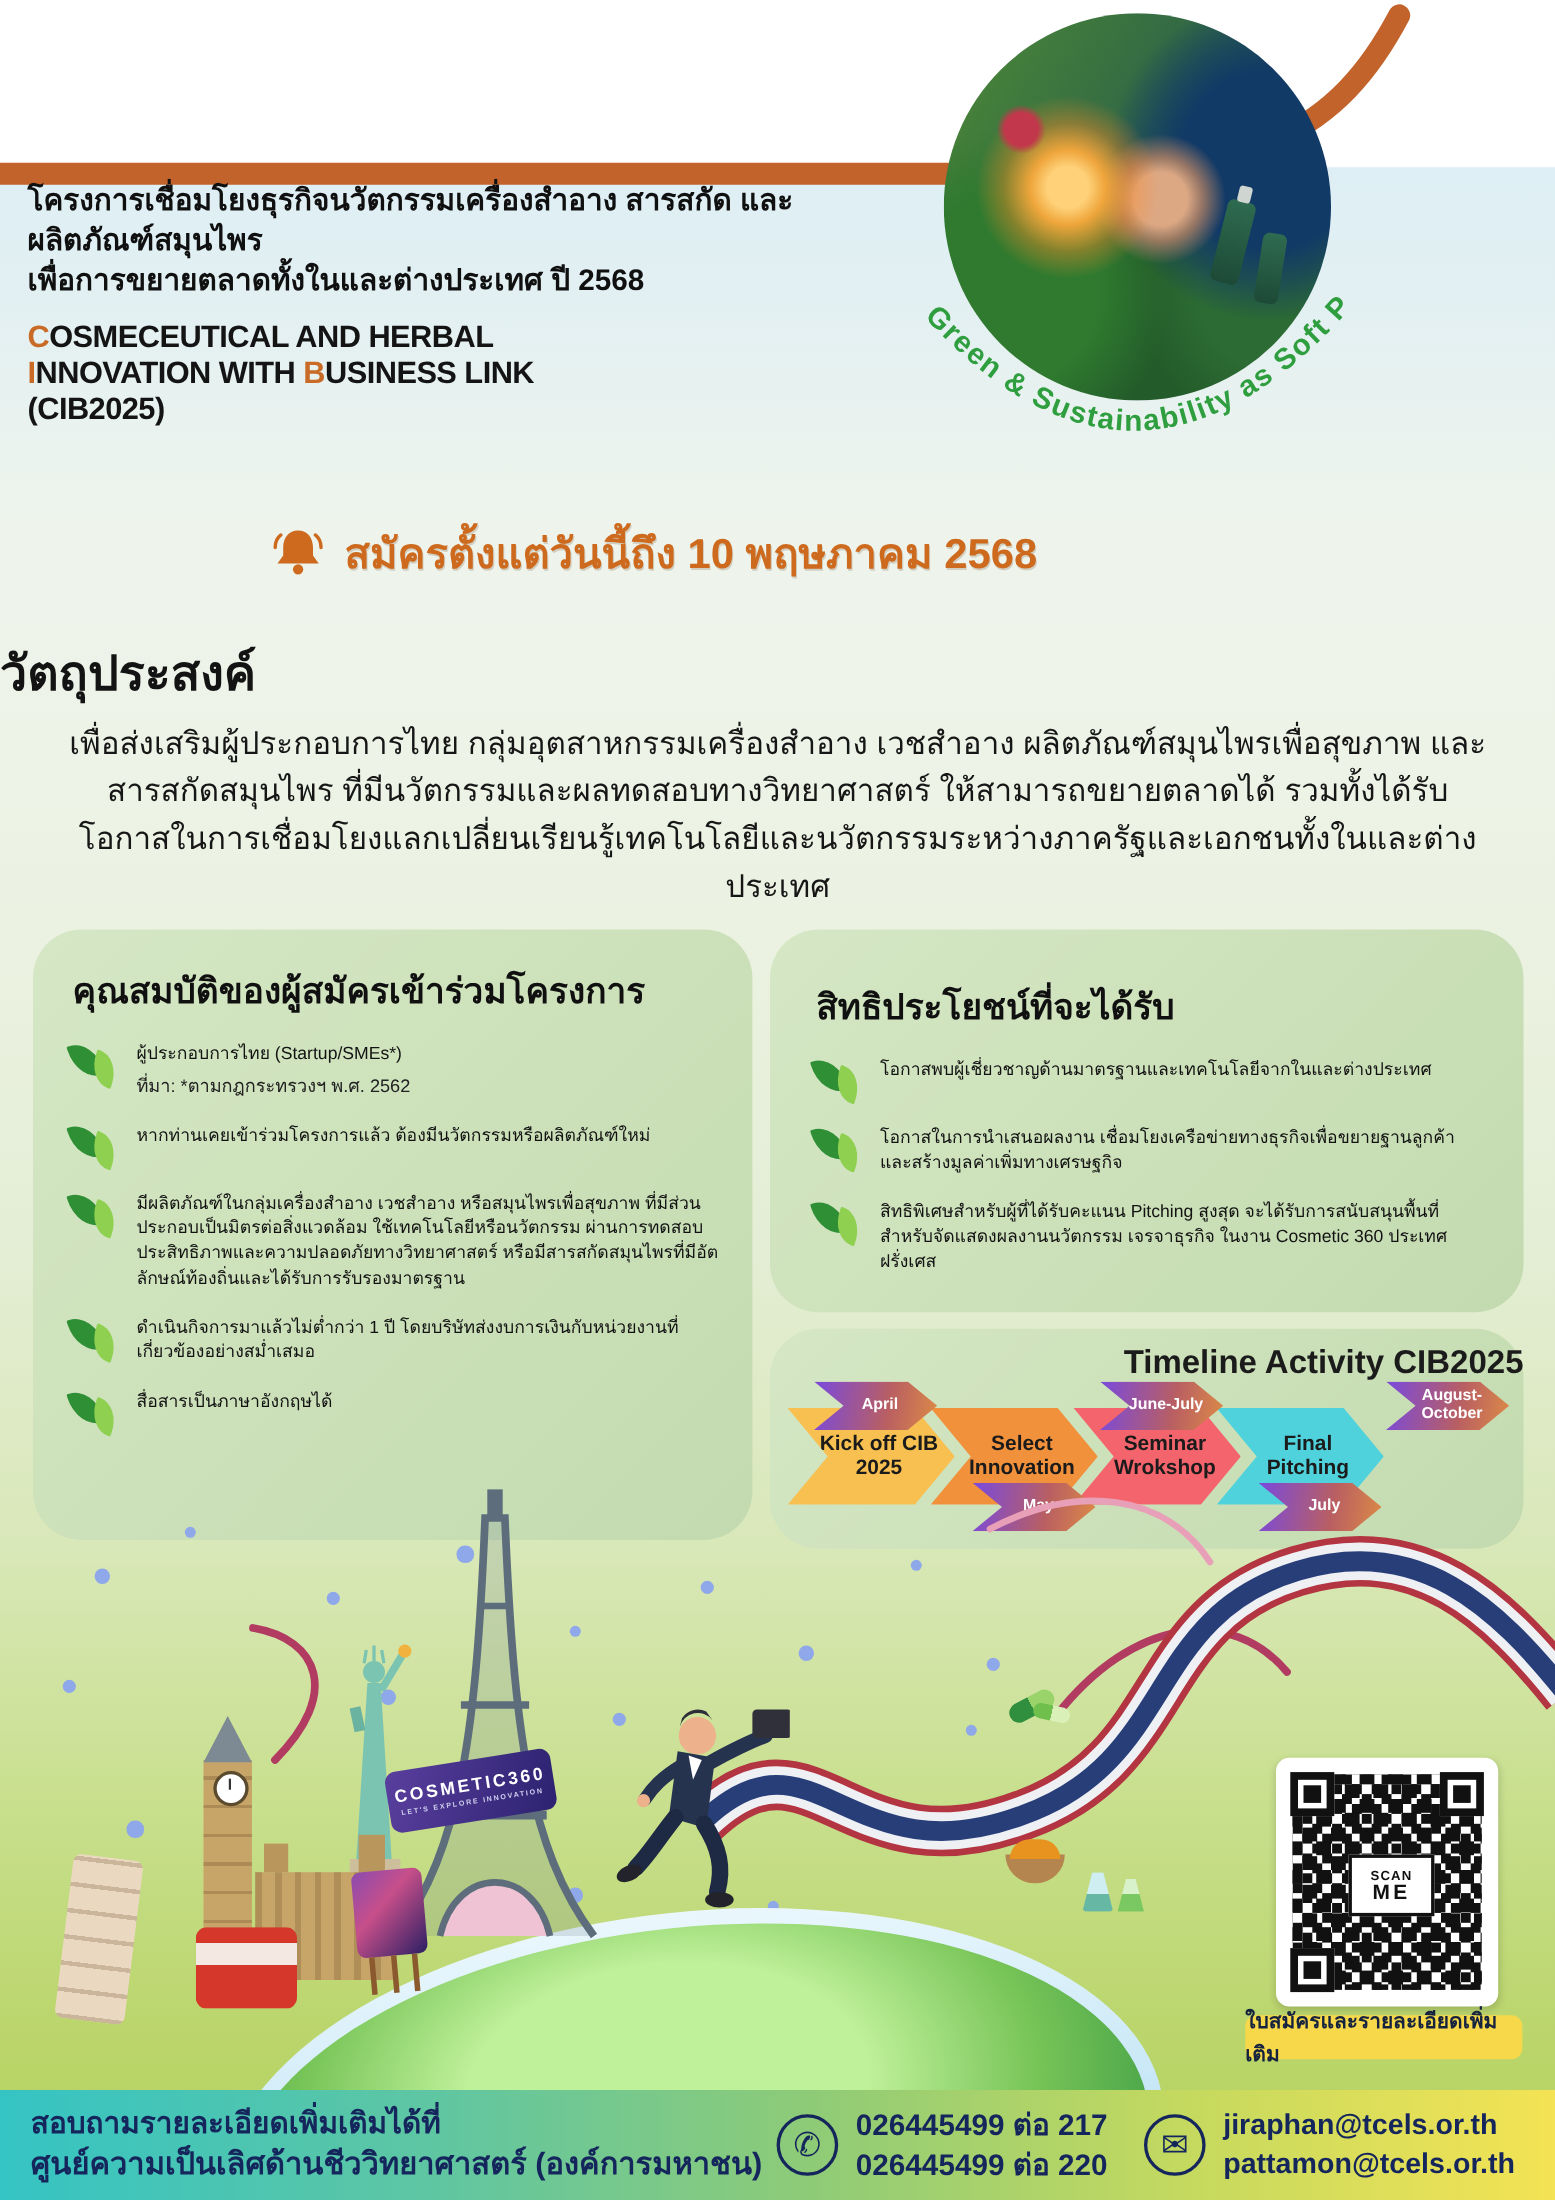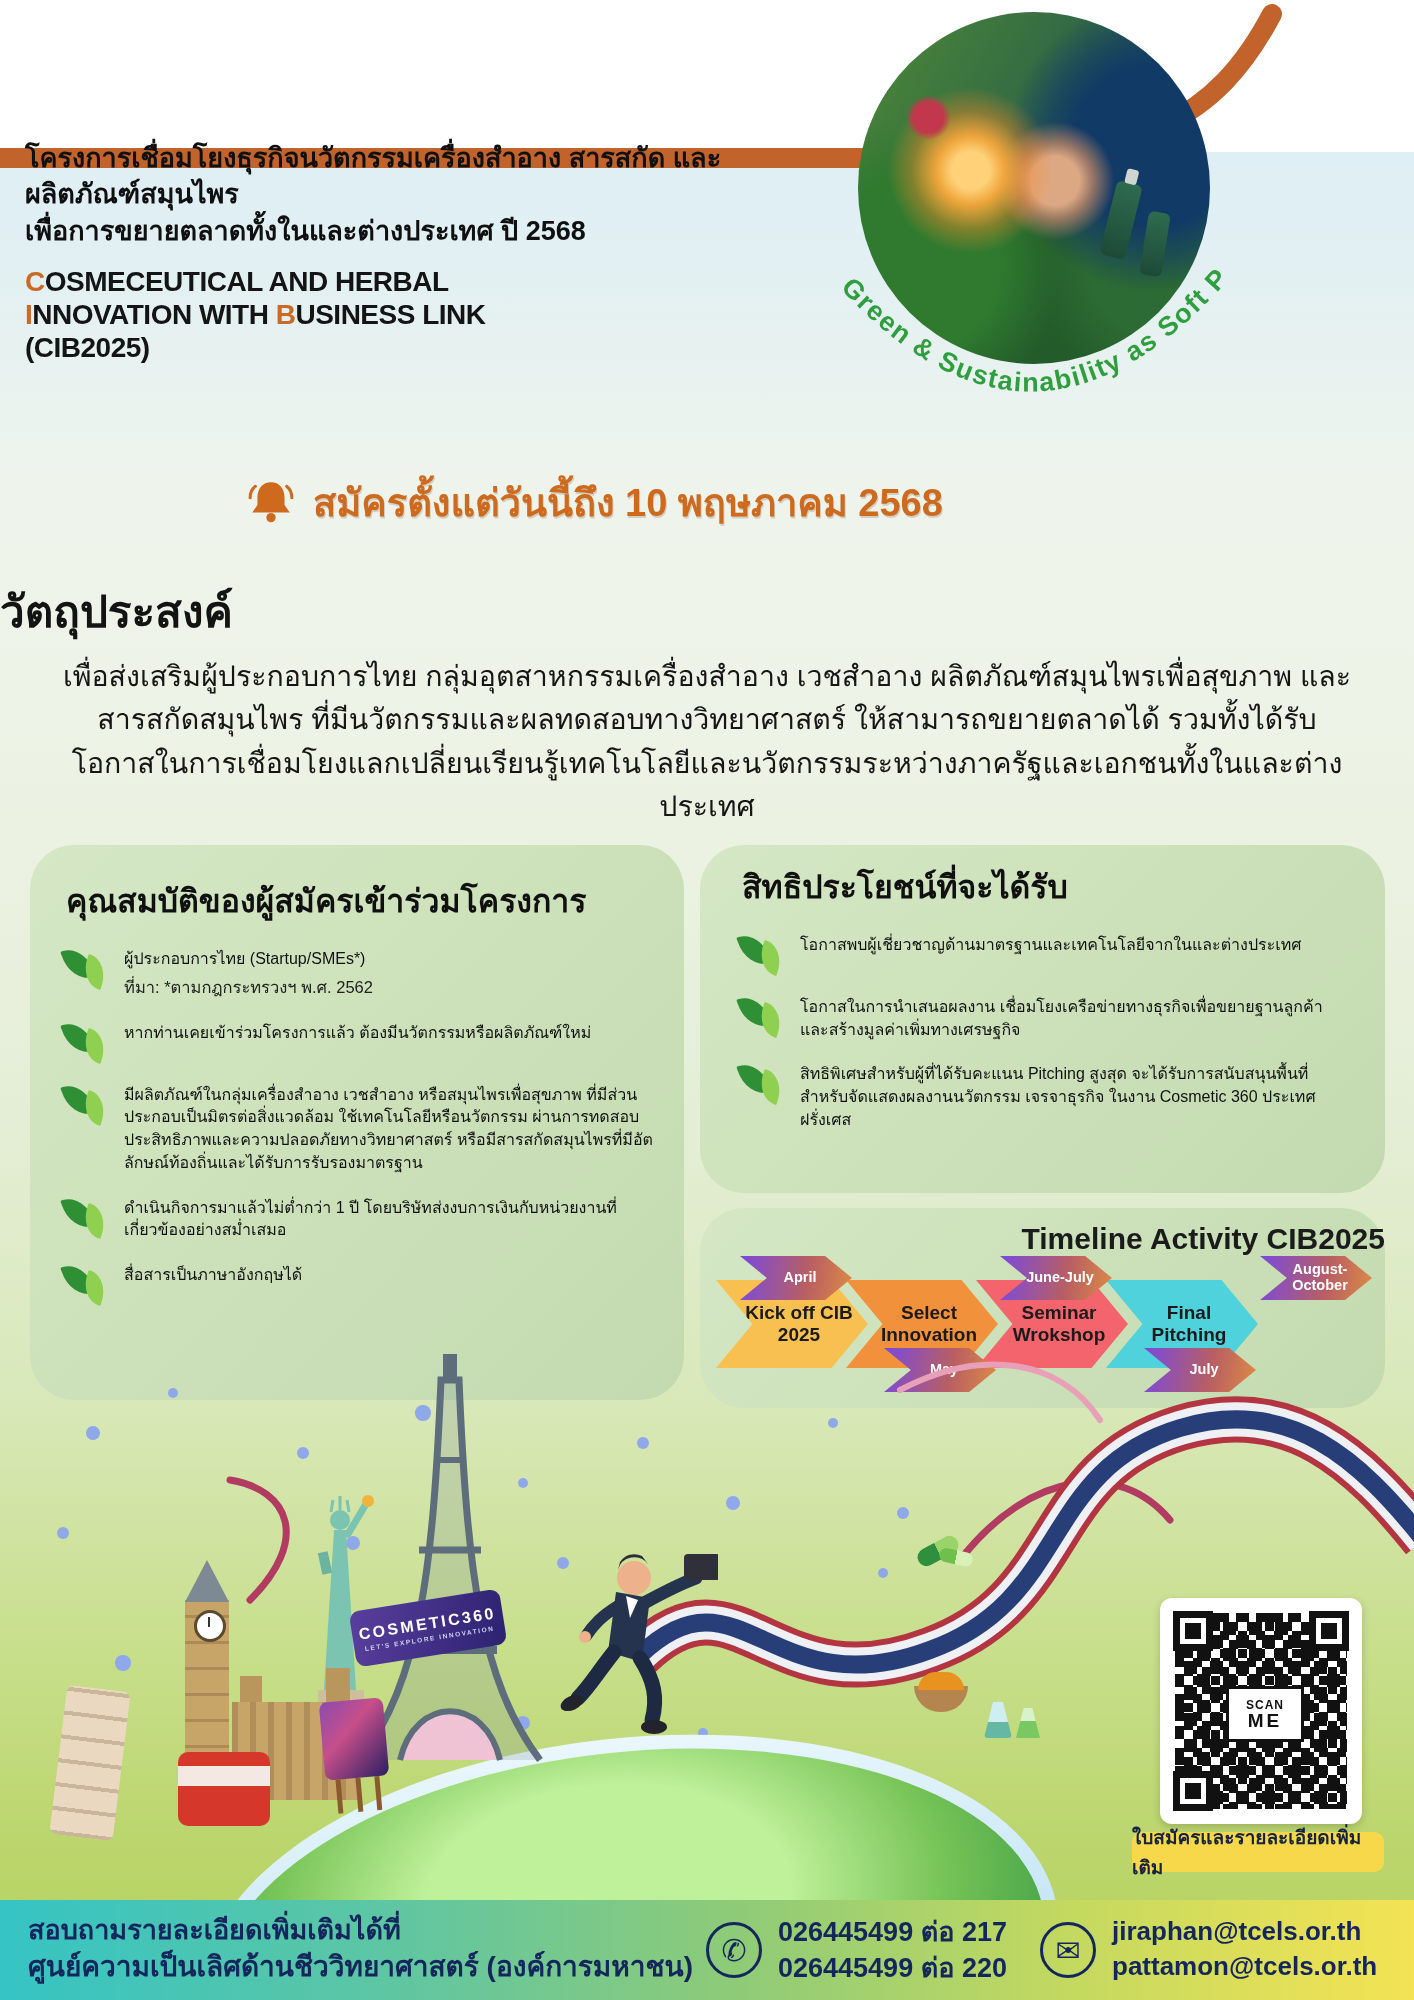--- a/index.html
+++ b/index.html
@@ -39,33 +39,33 @@
       radial-gradient(circle at 86% 72%,#2c6b33 0 18%,transparent 32%),
       radial-gradient(circle at 16% 72%,#2f7a2f 0 22%,transparent 38%),
       radial-gradient(circle at 55% 90%,#235c2a 0 25%,transparent 45%),
       linear-gradient(120deg,#4e8a36,#2a5e49 55%,#15406a)}
   .bottle{position:absolute;background:linear-gradient(#2e6b4f,#1d4a37);border-radius:6px}
   .bottle.b1{left:250px;top:170px;width:26px;height:76px;transform:rotate(14deg)}
   .bottle.b1::before{content:"";position:absolute;left:7px;top:-14px;width:12px;height:15px;background:#cfd6d2;border-radius:3px}
   .bottle.b2{left:286px;top:200px;width:22px;height:64px;transform:rotate(9deg)}
   .curved-text{left:690px;top:150px;width:620px;height:330px;z-index:4;pointer-events:none}
   
-  .title-block{left:25px;top:140px;width:700px;z-index:5}
+  .title-block{left:25px;top:164px;width:700px;z-index:5}
   .t-th{font-size:27px;font-weight:700;color:#101010;line-height:1.35}
   .t-en{font-size:28px;font-weight:800;color:#141414;line-height:1.18;letter-spacing:-.5px;margin-top:16px}
   .ini{color:#c96b27}
   
   .announce{left:0;top:472px;width:1190px;display:flex;align-items:center;justify-content:center;gap:18px;z-index:5}
   .announce-text{font-size:38px;font-weight:800;color:#cd6a1e;text-shadow:1px 2px 0 rgba(90,40,0,.18)}
   .obj-title{left:0;top:576px;width:1160px;font-size:44px;font-weight:800;color:#131313;z-index:5}
   .obj-body{left:60px;top:655px;width:1294px;text-align:center;font-size:28.5px;line-height:1.52;color:#161616;font-weight:500;z-index:5}
   
   .panel{background:linear-gradient(135deg,#d5e7c5 0%,#cbe0b8 55%,#c3dab0 100%);border-radius:44px;z-index:5;box-sizing:border-box}
   .panel-left{left:30px;top:845px;width:654px;height:555px;padding:30px 30px 20px 34px}
-  .panel-right{left:700px;top:845px;width:685px;height:348px;padding:16px 30px 18px 40px}
+  .panel-right{left:700px;top:845px;width:685px;height:348px;padding:44px 30px 18px 40px}
   .panel-timeline{left:700px;top:1208px;width:685px;height:200px;padding:14px 0 0 0}
   .ph{font-size:32px;font-weight:800;color:#101010;margin:0 0 18px 2px}
   .item{display:flex;gap:16px;margin-bottom:18px;align-items:flex-start}
   .leaf{width:44px;height:44px;position:relative;flex:0 0 44px}
   .leaf::before{content:"";position:absolute;left:1px;top:3px;width:26px;height:34px;background:#2f8f35;border-radius:4% 90% 4% 90%;transform:rotate(-18deg)}
   .leaf::after{content:"";position:absolute;left:19px;top:13px;width:23px;height:30px;background:#90d050;border-radius:4% 90% 4% 90%;transform:rotate(20deg)}
   .itxt{font-size:16px;line-height:1.42;color:#121212;font-weight:500;padding-top:4px}
   .inote{font-size:16.5px;color:#222;margin-top:3px;font-weight:500}
   
   .tl-title{text-align:right;font-size:30px;font-weight:800;color:#1b1b1b}

